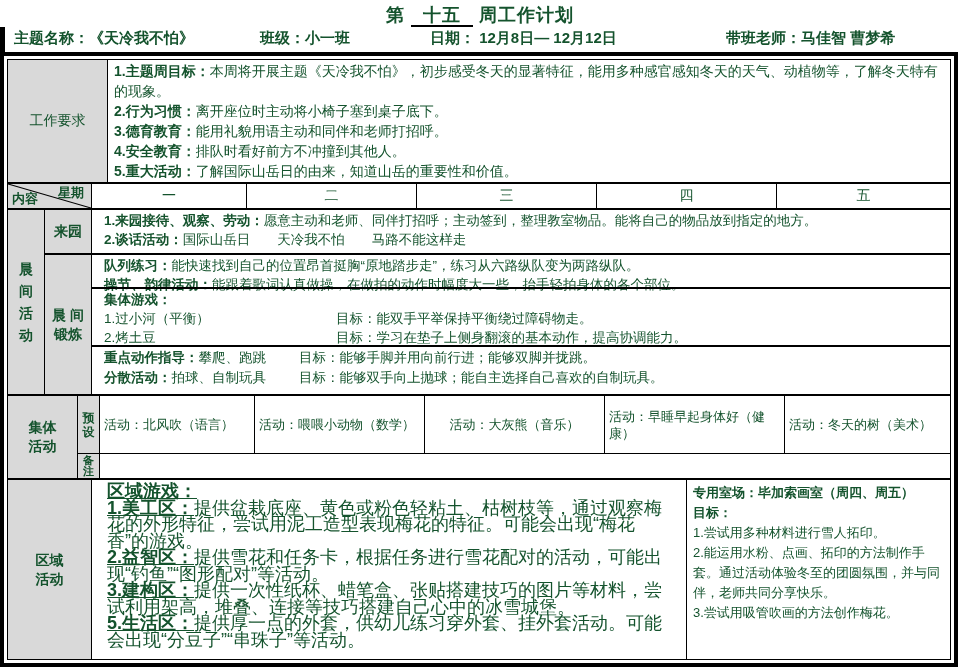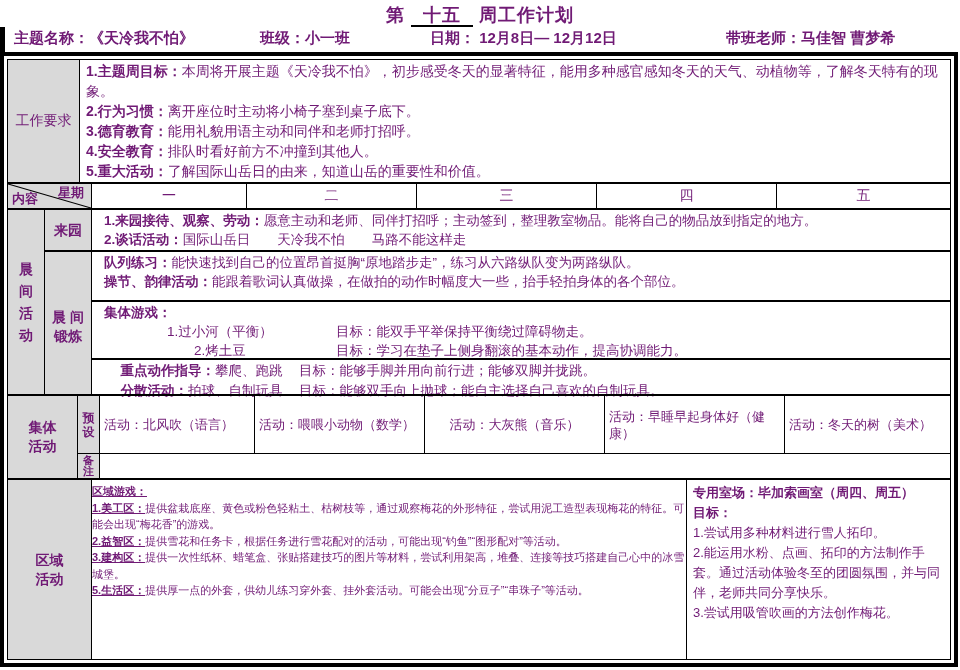--- a/index.html
+++ b/index.html
@@ -1,17 +1,17 @@
 <!DOCTYPE html>
 <html><head>
 <meta charset="utf-8">
 <style>
   html,body{margin:0;padding:0;}
   body{font-family:"Liberation Sans","DejaVu Sans",sans-serif;background:#fff;}
-  #canvas{position:relative;width:960px;height:670px;background:#fff;overflow:hidden;color:#701a75;}
+  #canvas{position:relative;width:960px;height:670px;background:#fff;overflow:hidden;color:#14532d;}
 
   
   .title{position:absolute;top:3px;left:0;right:0;text-align:center;font-size:18px;font-weight:bold;letter-spacing:1px;}
   .title .week{border-bottom:2px solid #000;padding:0 12px;}
 
   
   .hdr{position:absolute;top:29px;left:0;right:0;height:24px;font-size:15px;font-weight:bold;}
   .hdr span{position:absolute;white-space:nowrap;}
   .hdr .h-theme{left:14px;}
   .hdr .h-class{left:260px;}
@@ -31,59 +31,59 @@
   .vr{border-right:1px solid #000;}
   .lab{background:#d9d9d9;display:flex;align-items:center;justify-content:center;font-weight:bold;font-size:14px;text-align:center;flex-shrink:0;}
   .prewrap{white-space:pre-line;}
   .cnt{padding:1px 12px;font-size:13.5px;line-height:19px;}
   b.head{font-weight:bold;}
   .col{display:flex;flex-direction:column;min-width:0;}
   .hline{border-top:2px solid #000;}
 
   
   .r-wr{height:122px;}
-  .wr-lab{width:72px;font-weight:normal;}
+  .wr-lab{width:100px;font-weight:normal;}
   .wr-cnt{flex:1;padding:1px 6px;font-size:14px;line-height:20px;}
 
   
   .r-week{height:26px;}
   .diag{width:84px;position:relative;background:#d9d9d9;flex-shrink:0;}
   .diag svg{position:absolute;left:0;top:0;width:100%;height:100%;}
   .diag .c-top{position:absolute;top:0px;right:7px;font-size:13px;font-weight:bold;}
   .diag .c-bot{position:absolute;bottom:0px;left:4px;font-size:13px;font-weight:bold;}
   .day{display:flex;align-items:center;justify-content:center;font-size:14px;background:#fff;}
   .w1{width:155px;} .w2{width:170px;} .w3{width:180px;} .w4{width:180px;} .w5{flex:1;}
 
   
   .r-morning{height:186px;}
   .m-lab{width:37px;font-size:14px;line-height:22px;}
   .sub-lab{width:47px;font-size:14px;line-height:19px;}
   .r-laiyuan{height:43px;display:flex;}
   .r-duanlian{flex:1;display:flex;}
-  .dl-r1{height:48px;}
+  .dl-r1{height:32px;}
   .dl-r2{height:58px;}
   .dl-r3{flex:1;}
   .goalrow{display:flex;}
-  .goalrow .lft{display:inline-block;flex-shrink:0;text-align:center;}
+  .goalrow .lft{display:inline-block;flex-shrink:0;}
   .g232 .lft{width:232px;}
   .g195 .lft{width:195px;}
 
   
   .r-group{height:84px;}
   .ga-lab{width:70px;font-size:14px;line-height:19px;}
   .preset-lab{width:22px;font-size:12px;line-height:14px;}
   .note-lab{width:22px;font-size:11px;line-height:11px;}
   .ga-r1{height:57px;display:flex;}
   .ga-r2{flex:1;display:flex;border-top:1px solid #000;}
   .pcell{display:flex;align-items:center;padding:2px 4px;font-size:13px;line-height:17px;}
 
   
   .r-region{flex:1;}
   .rg-lab{width:84px;font-size:14px;line-height:19px;}
-  .rg-cnt{flex:1;padding:3px 0;font-size:11px;line-height:16.5px;}
+  .rg-cnt{flex:1;padding:3px 15px;font-size:18px;line-height:16.5px;}
   .rg-cnt u, .rg-cnt b{font-weight:bold;}
   .sp-cnt{width:263px;padding:3px 6px;font-size:13px;line-height:20px;flex-shrink:0;}
 </style>
 </head>
 <body>
 
 <div id="canvas">
 
   <div class="title">
     <span>第</span>

